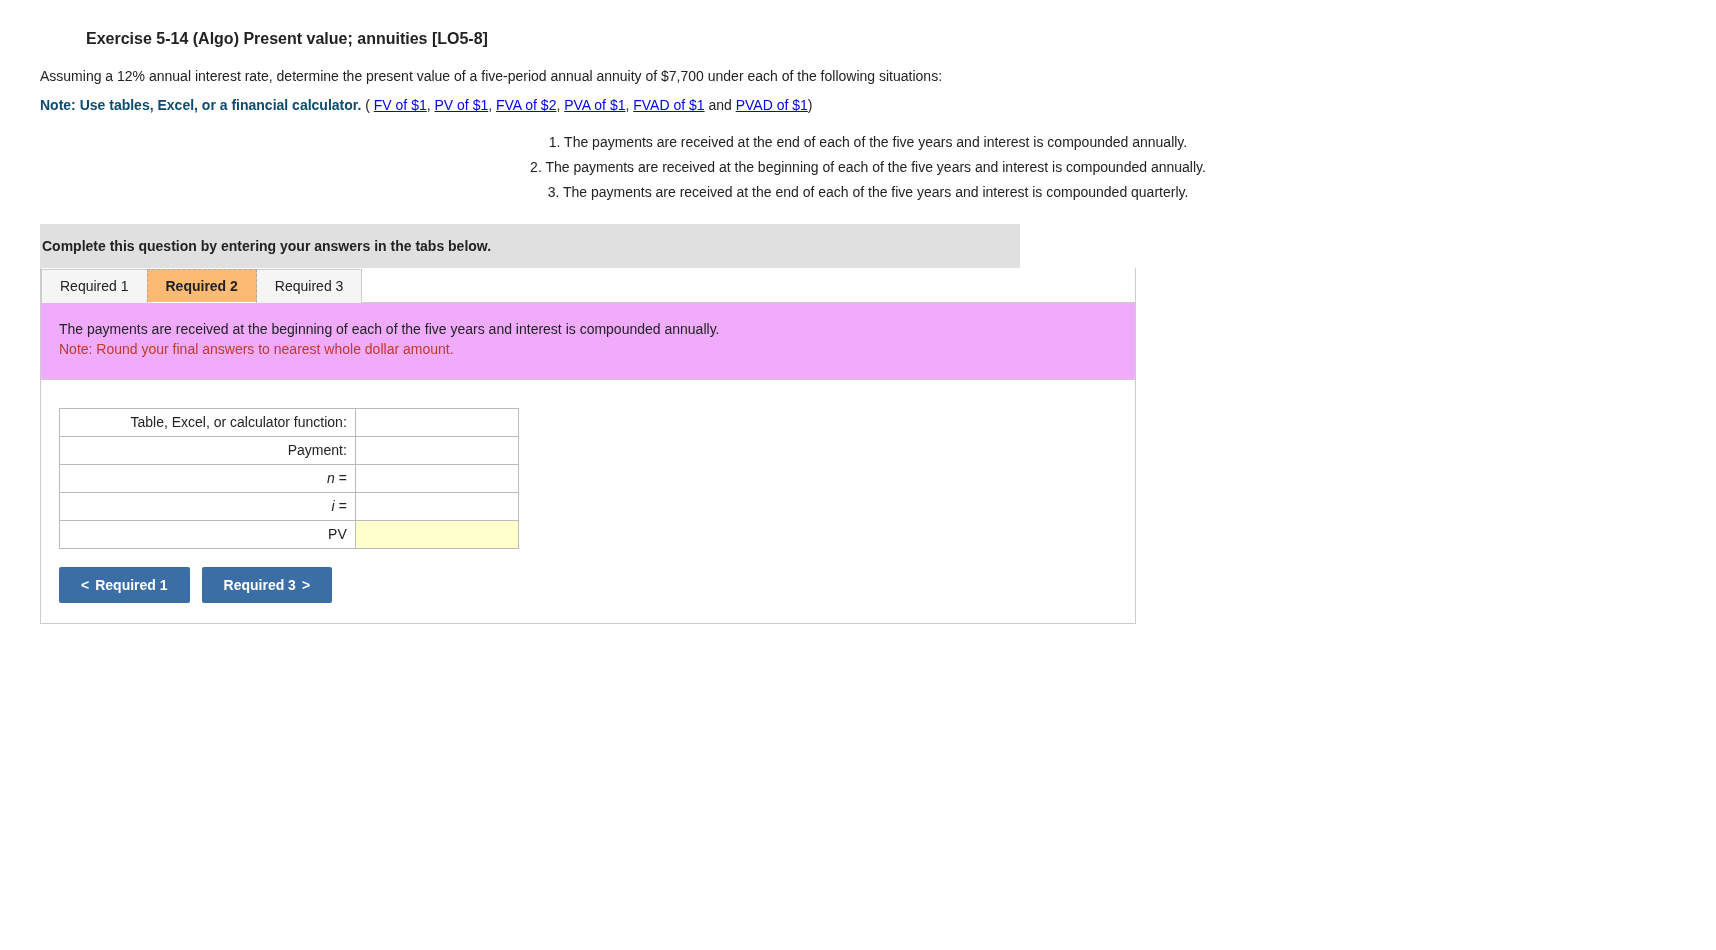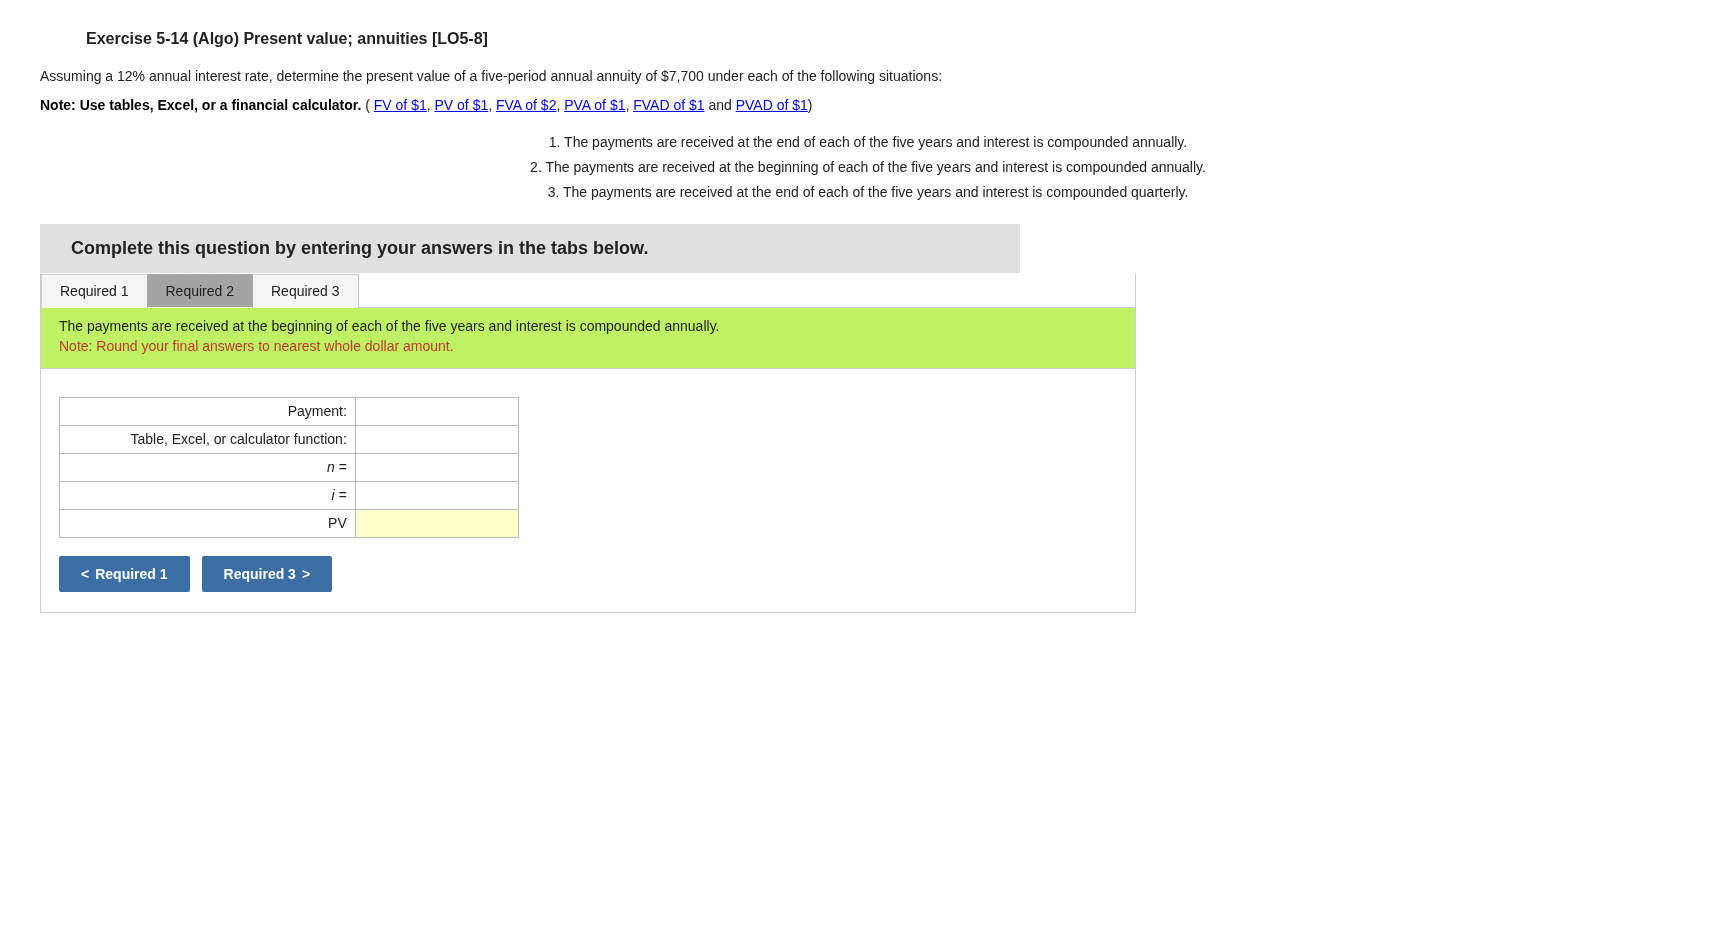--- a/index.html
+++ b/index.html
@@ -15,37 +15,37 @@
       font-size: 16px;
       font-weight: bold;
       margin-bottom: 18px;
       margin-left: 46px;
     }
     .intro-text {
       margin-bottom: 8px;
       line-height: 1.5;
     }
     .note-red {
-      color: #000000;
+      color: #0c4a6e;
       font-weight: bold;
       display: inline;
     }
     .situations {
       margin: 14px 0 18px 20px;
       line-height: 1.8;
     }
     .situations li {
       list-style: none;
       text-align: center;
     }
     .complete-banner {
       background: #e0e0e0;
-      padding: 14px 31px;
-      font-weight: bold;
-      font-size: 18px;
+      padding: 14px 2px;
+      font-weight: bold;
+      font-size: 14px;
       margin-bottom: 0;
       width: 980px;
     }
     .tabs-container {
       width: 1096px;
       border: 1px solid #ccc;
       border-top: none;
     }
     .tabs-row {
       display: flex;
@@ -57,34 +57,34 @@
       cursor: pointer;
       border: 1px solid #ccc;
       border-bottom: none;
       margin-right: -1px;
       background: #fff;
       font-size: 14px;
       position: relative;
       top: 1px;
     }
     .tab.active {
-      background: #a3a3a3;
+      background: #fdba74;
       border: 1px dashed #aaa;
       border-bottom: 1px solid #fff;
       z-index: 2;
-      font-weight: normal;
+      font-weight: bold;
     }
     .tab:not(.active) {
       border: 1px solid #ccc;
       border-bottom: none;
       background: #f5f5f5;
     }
     .tab-content {
-      padding: 10px 18px;
-      background: #bef264;
+      padding: 18px 18px;
+      background: #f0abfc;
       border-bottom: 1px solid #ccc;
     }
     .tab-content p {
       font-size: 14px;
       color: #222;
       margin-bottom: 4px;
     }
     .tab-content .note-round {
       color: #c0392b;
       font-size: 14px;
@@ -198,28 +198,28 @@
   <div class="tab-content">
     <p>The payments are received at the beginning of each of the five years and interest is compounded annually.</p>
     <p class="note-round">Note: Round your final answers to nearest whole dollar amount.</p>
   </div>
 
   <div class="tab-content-wrapper">
     <table class="input-table">
       <tbody>
 
         <tr>
+          <td class="label-cell">Table, Excel, or calculator function:</td>
+          <td class="input-cell">
+            <input type="text" value="" style="">
+          </td>
+        </tr>
+
+        <tr>
           <td class="label-cell">Payment:</td>
-          <td class="input-cell">
-            <input type="text" value="" style="">
-          </td>
-        </tr>
-
-        <tr>
-          <td class="label-cell">Table, Excel, or calculator function:</td>
           <td class="input-cell">
             <input type="text" value="" style="">
           </td>
         </tr>
 
         <tr>
           <td class="label-cell"><span class="italic">n =</span></td>
           <td class="input-cell">
             <input type="text" value="" style="">
           </td>

